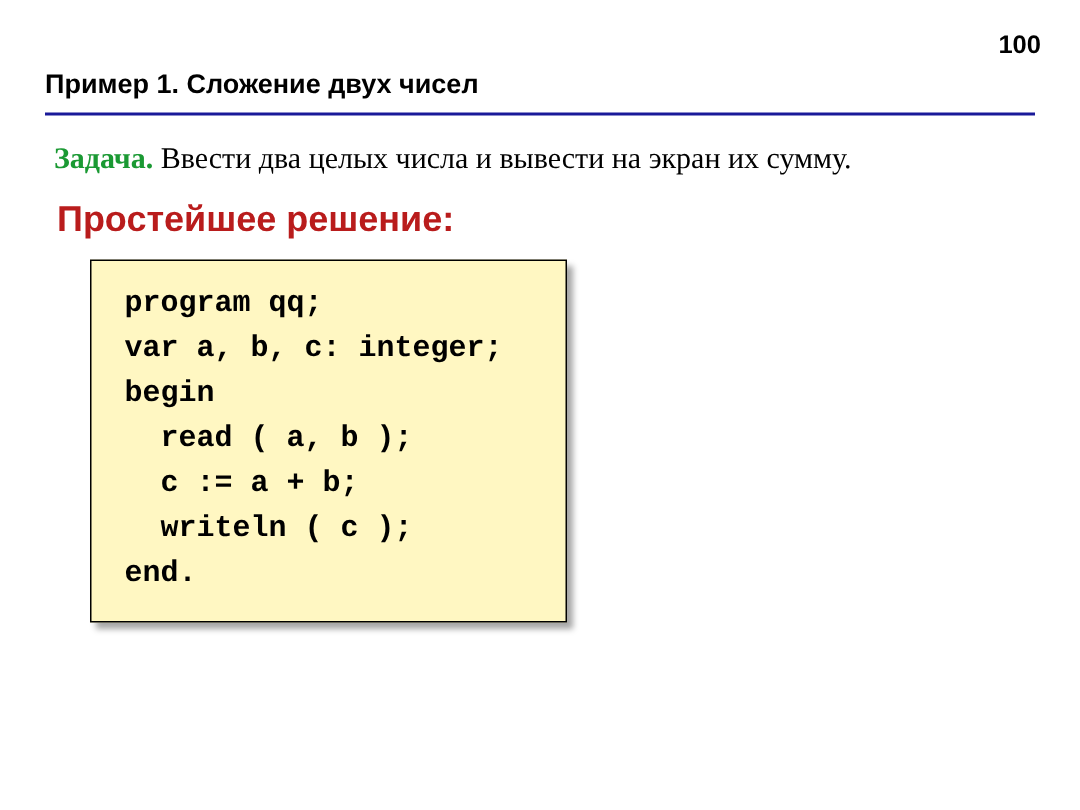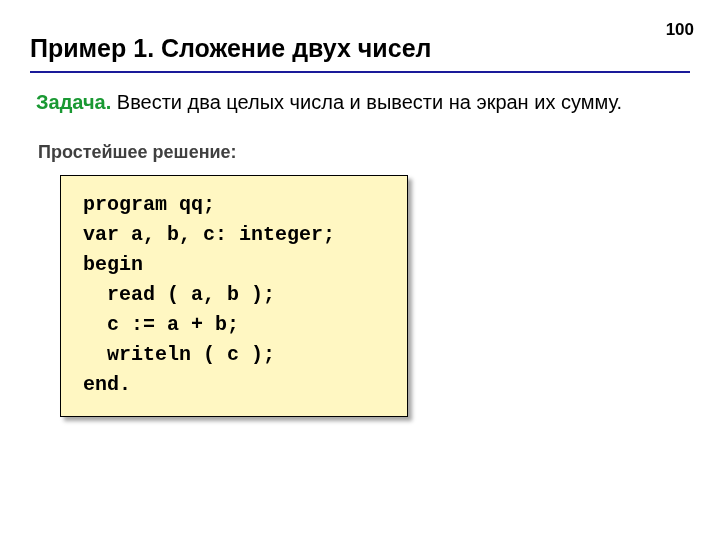--- a/index.html
+++ b/index.html
@@ -13,54 +13,55 @@
     }
     .page-number {
       position: absolute;
       top: 20px;
       right: 26px;
       font-size: 17px;
       font-weight: bold;
       color: #000;
     }
     .title {
-      font-size: 25px;
+      font-size: 18px;
       font-weight: bold;
       color: #000;
       padding-bottom: 8px;
       border-bottom: 2px solid #1a1a99;
       margin-bottom: 16px;
-      margin-top: 10px;
+      margin-top: 22px;
     }
     .task {
       font-size: 20px;
       color: #000;
       line-height: 1.35;
       padding-left: 6px;
-      margin-bottom: 26px;
+      font-family: Liberation Serif, serif;
     }
     .task-label {
       color: #1a9933;
       font-weight: bold;
     }
     .task-body {
       color: #000;
     }
     .subheading {
-      font-size: 18px;
+      font-size: 24px;
       font-weight: bold;
-      color: #404040;
+      color: #b91c1c;
       padding-left: 8px;
       margin-bottom: 12px;
+      margin-top: 13px;
     }
     .code-block {
       background: #fff7c2;
       border: 1px solid #000;
       box-shadow: 4px 4px 4px rgba(0,0,0,0.35);
-      width: 348px;
+      width: 318px;
       margin-left: 30px;
       padding: 14px 22px 16px 22px;
       font-family: "Courier New", Courier, monospace;
       font-size: 20px;
       font-weight: bold;
       color: #000;
       white-space: pre;
       line-height: 1.5;
     }
   </style>

